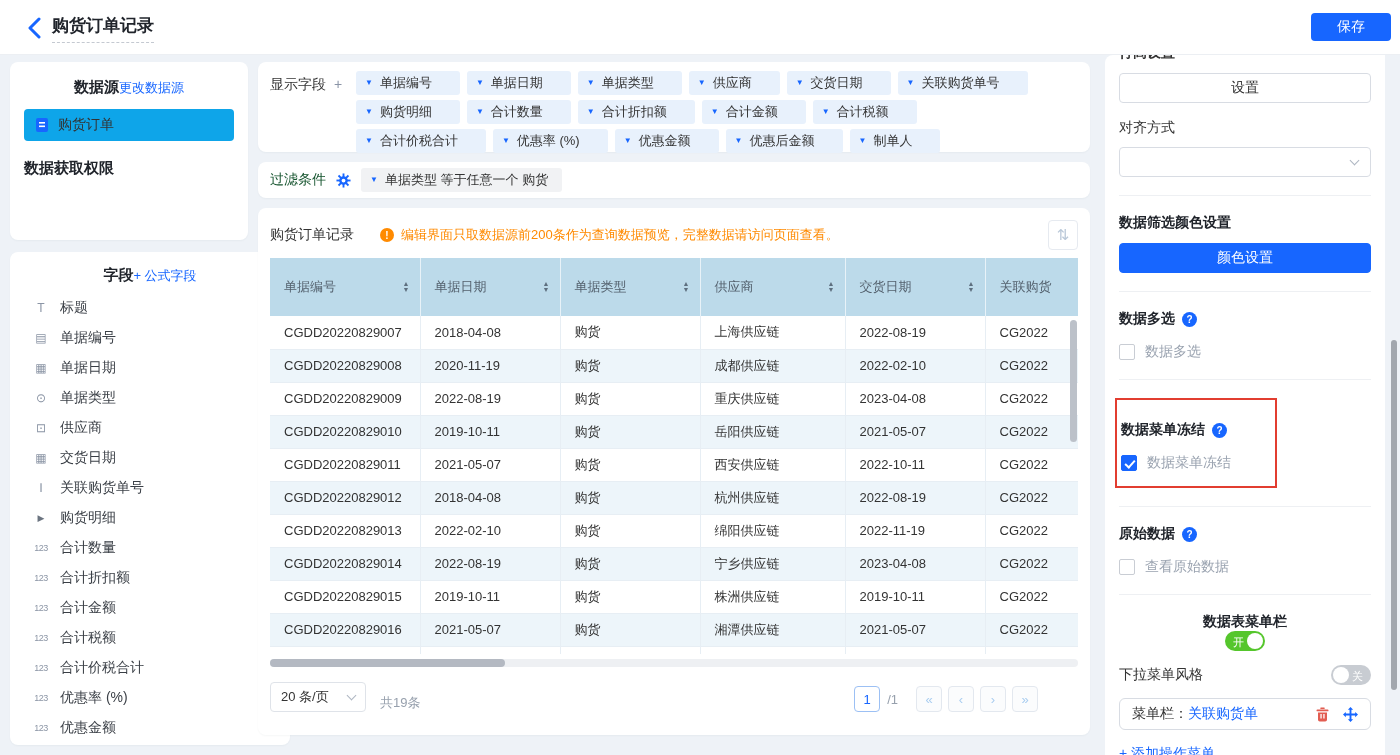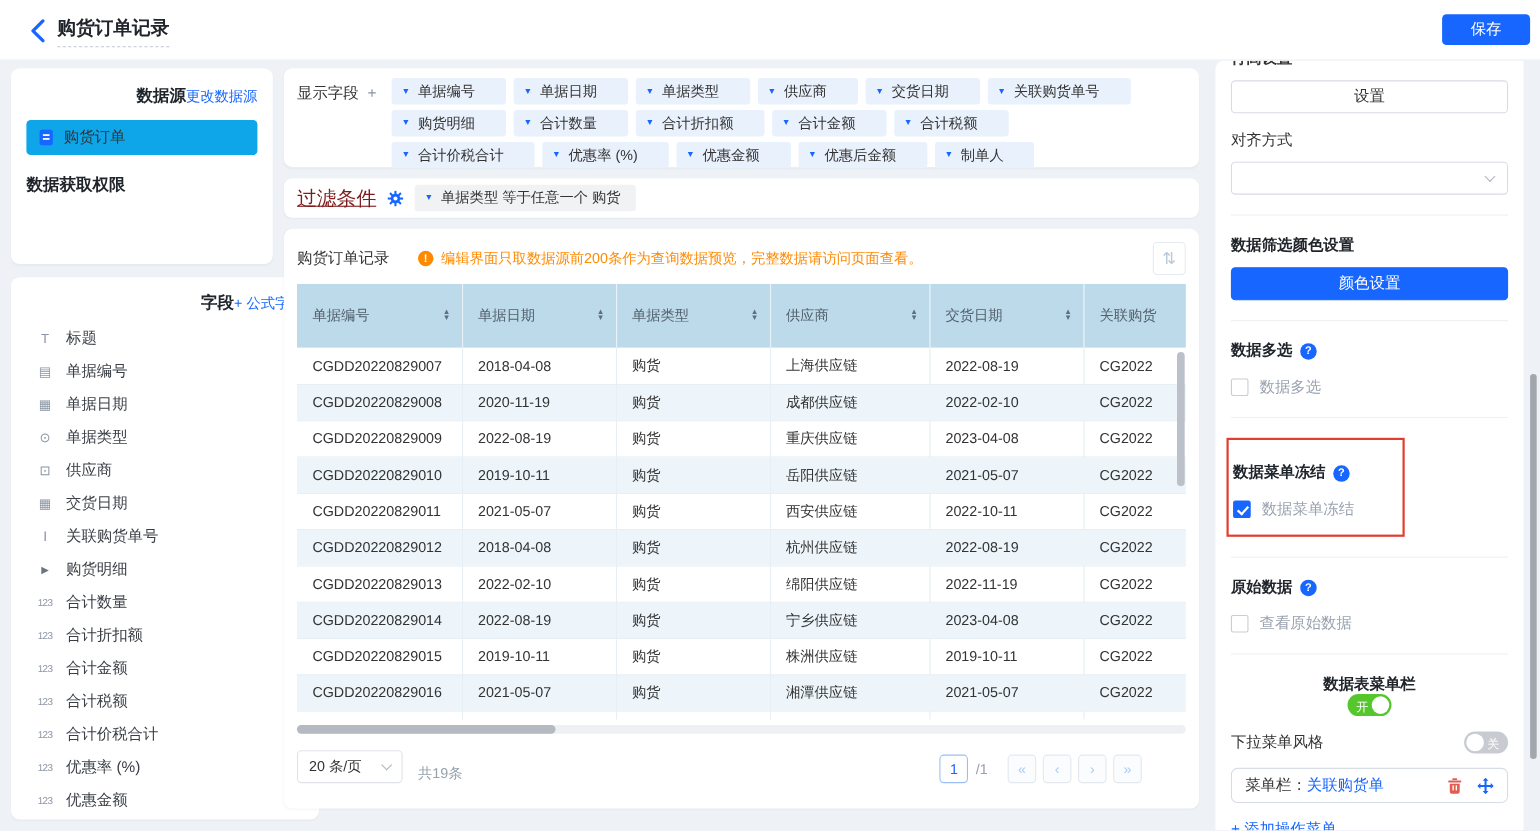--- a/index.html
+++ b/index.html
@@ -12,21 +12,21 @@
   .card { position:absolute; background:#fff; border-radius:8px; box-shadow:0 1px 2px rgba(30,40,60,.04); }
 
   
   .topbar { position:absolute; left:0; top:0; width:1400px; height:55px; background:#fff; border-bottom:1px solid #eceff3; z-index:5; }
   .back-btn { position:absolute; left:26px; top:17px; width:20px; height:22px; cursor:pointer; }
   .page-title { position:absolute; left:52px; top:14px; font-size:17px; font-weight:700; color:#20242b; padding-bottom:5px; border-bottom:1px dashed #c4c9d1; }
   .save-btn { position:absolute; left:1311px; top:13px; width:80px; height:28px; background:#1766ff; color:#fff; font-size:14px; border:none; border-radius:4px; display:flex; align-items:center; justify-content:center; }
 
   
   #ds-card { left:10px; top:62px; width:238px; height:178px; padding:16px 14px; }
-  .side-head { display:flex; justify-content:flex-end; align-items:center; }
+  .side-head { display:flex; justify-content:center; align-items:center; }
   .side-title { font-size:15px; font-weight:700; color:#20242b; }
   .blue-link { font-size:13px; color:#1766ff; cursor:pointer; }
   .ds-item { margin-top:12px; height:32px; background:#0ea5e9; border-radius:4px; display:flex; align-items:center; gap:8px; padding:0 10px; font-size:14px; color:#333; }
   .perm-title { margin-top:18px; font-size:15px; font-weight:700; color:#20242b; }
   .blue-btn { margin-top:12px; height:30px; width:100%; background:#1766ff; color:#fff; font-size:14px; border:none; border-radius:4px; display:flex; align-items:center; justify-content:center; }
 
   #fields-card { left:10px; top:252px; width:280px; height:493px; padding:14px 14px 0; overflow:hidden; }
   .fields-list { margin-top:8px; }
   .field-item { height:30px; display:flex; align-items:center; gap:10px; padding-left:8px; cursor:pointer; }
   .ficon { width:18px; text-align:center; color:#8b95a5; font-size:12px; flex:none; }
@@ -40,21 +40,21 @@
   .df-label { flex:none; width:86px; display:flex; gap:8px; margin-top:5px; font-size:14px; color:#333; }
   .df-plus { color:#8a94a6; }
   .chip-rows { flex:1; }
   .chip-row { display:flex; gap:7px; margin-bottom:5px; }
   .chip { display:inline-flex; align-items:center; gap:7px; height:24px; background:#e8f1fc; border-radius:3px; padding:0 28px 0 9px; cursor:pointer; }
   .chip .caret { color:#1766ff; font-size:8px; line-height:1; }
   .chip-label { font-size:13px; color:#333; white-space:nowrap; }
 
   
   #filter-card { left:258px; top:162px; width:832px; height:36px; display:flex; align-items:center; gap:10px; padding:0 12px; }
-  .filter-label { font-size:18px; color:#7f1d1d;text-decoration:underline; }
+  .filter-label { font-size:14px; color:#14532d; }
   .chip.gray { background:#f1f2f4; padding:0 14px 0 9px; }
 
   
   #table-card { left:258px; top:208px; width:832px; height:527px; padding:12px; }
   .tbl-head-row { position:relative; display:flex; align-items:center; height:30px; }
   .tbl-title { font-size:14px; color:#333; }
   .notice { margin-left:26px; display:flex; align-items:center; gap:7px; color:#ff8a00; font-size:13px; }
   .warn-dot { width:14px; height:14px; border-radius:50%; background:#ff8a00; color:#fff; font-size:10px; font-weight:700; display:flex; align-items:center; justify-content:center; flex:none; }
   .sortbox { position:absolute; right:0; top:0; width:30px; height:30px; border:1px solid #e6eaf0; border-radius:4px; color:#bac8d8; font-size:15px; display:flex; align-items:center; justify-content:center; background:#fff; cursor:pointer; }
   .tbl-wrap { position:relative; margin-top:8px; height:396px; width:808px; overflow:hidden; }

